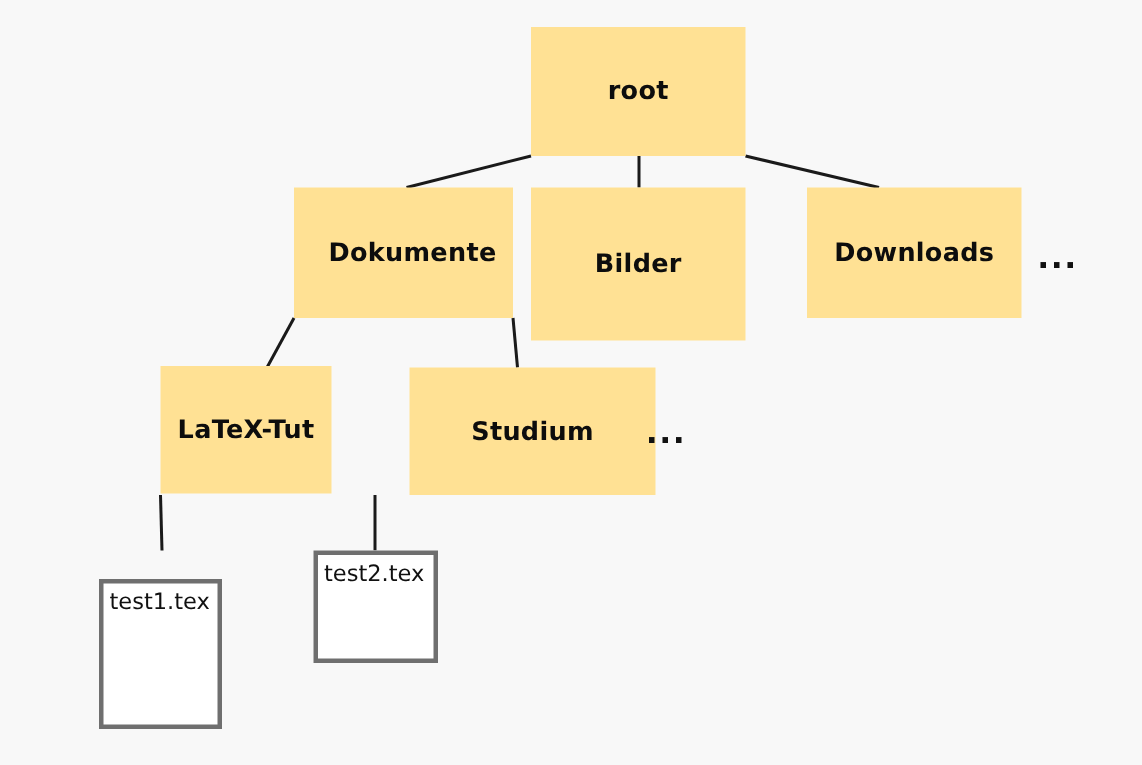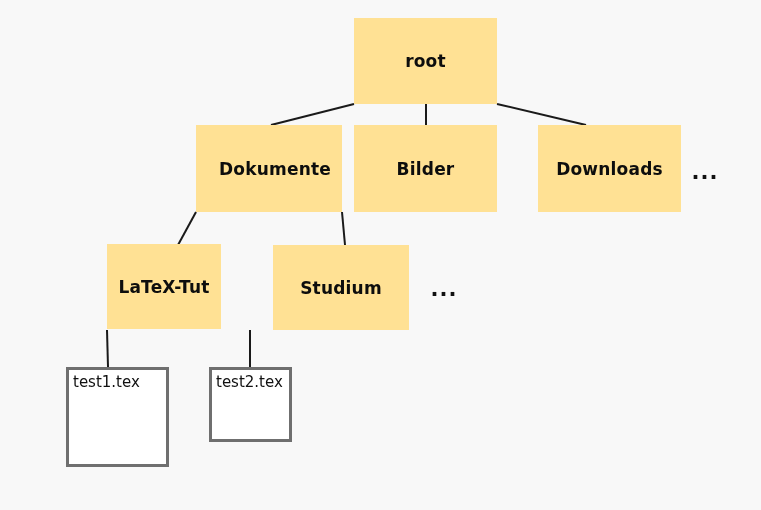--- a/index.html
+++ b/index.html
@@ -77,30 +77,30 @@
       <line x1="107" y1="330" x2="108" y2="367" stroke="#1a1a1a" stroke-width="2"></line>
       <line x1="250" y1="330" x2="250" y2="367" stroke="#1a1a1a" stroke-width="2"></line>
     </svg>
   <div id="node-layer">
       <div class="node folder" style="left: 354px; top: 18px; width: 143px; height: 86px;">
         <span>root</span>
       </div>
       <div class="node folder" style="left: 196px; top: 125px; width: 146px; height: 87px; padding-left: 12px;">
         <span>Dokumente</span>
       </div>
-      <div class="node folder" style="left: 354px; top: 125px; width: 143px; height: 87px;">
+      <div class="node folder" style="left: 354px; top: 125px; width: 143px; height: 102px;">
         <span>Bilder</span>
       </div>
       <div class="node folder" style="left: 514px; top: 125px; width: 143px; height: 87px; margin-left: 24px;">
         <span>Downloads</span>
       </div>
       <div class="node folder" style="left: 107px; top: 244px; width: 114px; height: 85px;">
         <span>LaTeX-Tut</span>
       </div>
-      <div class="node folder" style="left: 273px; top: 245px; width: 136px; height: 85px;">
+      <div class="node folder" style="left: 273px; top: 245px; width: 164px; height: 85px;">
         <span>Studium</span>
       </div>
-      <div class="node file" style="left: 66px; top: 367px; width: 103px; height: 100px;"><span>test1.tex</span></div>
+      <div class="node file" style="left: 66px; top: 386px; width: 82px; height: 100px;"><span>test1.tex</span></div>
       <div class="node file" style="left: 209px; top: 367px; width: 83px; height: 75px;"><span>test2.tex</span></div>
       <div class="ellipsis" style="left: 705px; top: 172px;">...</div>
       <div class="ellipsis" style="left: 444px; top: 289px;">...</div>
     </div>
 </div>
 
 </body></html>

